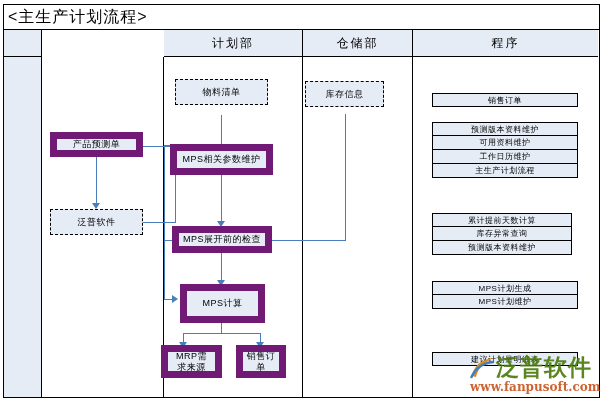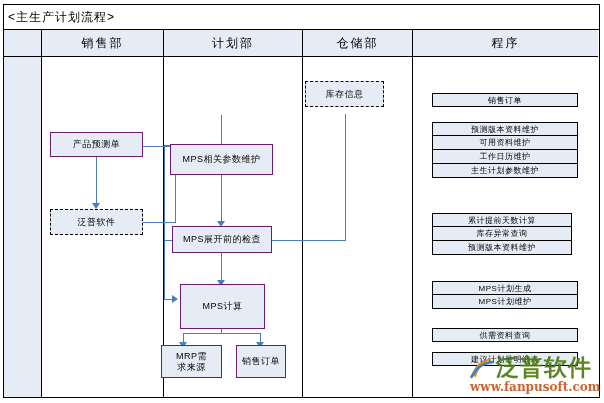--- a/index.html
+++ b/index.html
@@ -5,36 +5,36 @@
   html,body{margin:0;padding:0;background:#ffffff;}
   body{width:604px;height:403px;font-family:"Liberation Sans","DejaVu Sans",sans-serif;}
   #root{position:relative;width:604px;height:403px;overflow:hidden;background:#fff;}
 
   
   .outer-frame{position:absolute;left:3px;top:4px;width:597px;height:394px;border:1px solid #000;box-sizing:border-box;}
 
   
   .title-band{position:absolute;left:4px;top:5px;width:595px;height:24px;
     display:flex;align-items:center;padding-left:4px;box-sizing:border-box;
-    font-size:12px;color:#000;letter-spacing:1px;}
+    font-size:16px;color:#000;letter-spacing:1px;}
 
   
   .grid{position:absolute;left:4px;top:29px;width:595px;height:368px;box-sizing:border-box;
         border-top:1px solid #000;}
   .col-head{position:absolute;top:0;height:27px;box-sizing:border-box;
      background:#e6ecf6;border-right:1px solid #000;border-bottom:1px solid #000;
      display:flex;align-items:center;justify-content:center;font-size:12px;color:#000;letter-spacing:2px;}
   .col-body{position:absolute;top:27px;bottom:0;box-sizing:border-box;border-right:1px solid #000;}
   .gutter-head{position:absolute;left:0;top:0;width:38px;height:27px;background:#e6ecf6;
      border-right:1px solid #000;border-bottom:1px solid #000;box-sizing:border-box;}
   .gutter-body{position:absolute;left:0;top:27px;bottom:0;width:38px;background:#e6ecf6;
      border-right:1px solid #000;box-sizing:border-box;}
 
   
-  .box{position:absolute;box-sizing:border-box;background:#e6ecf6;border:1px solid #701a75;
+  .box{position:absolute;box-sizing:border-box;background:#e6ecf6;border:7px solid #701a75;
        display:flex;align-items:center;justify-content:center;text-align:center;
        font-size:9px;color:#000;line-height:11px;letter-spacing:.5px;z-index:4;}
   .box.dashed{border:1px dashed #000;}
 
   
   .btn-group{position:absolute;z-index:4;}
   .btn{box-sizing:border-box;background:#e6ecf6;border:1px solid #000;
        height:14px;display:flex;align-items:center;justify-content:center;
        font-size:8px;color:#000;letter-spacing:.5px;}
   .btn + .btn{border-top:none;}
@@ -63,21 +63,20 @@
 <div id="root">
 
   <div class="outer-frame"></div>
 
   <div class="title-band">&lt;主生产计划流程&gt;</div>
 
   <div class="grid">
     <div class="gutter-head"></div>
     <div class="gutter-body"></div>
 
-    <div class="col-head" style="left:38px;width:122px;">销售部</div>
     <div class="col-head" style="left:160px;width:139px;">计划部</div>
     <div class="col-head" style="left:409px;width:185px;border-right:none;">程序</div>
     <div class="col-head" style="left:299px;width:110px;">仓储部</div>
 
     <div class="col-body" style="left:38px;width:122px;"></div>
     <div class="col-body" style="left:160px;width:139px;"></div>
     <div class="col-body" style="left:299px;width:110px;"></div>
     <div class="col-body" style="left:409px;width:185px;border-right:none;"></div>
   </div>
 
@@ -114,59 +113,57 @@
   <div class="ln lnh" style="left:183px;top:333px;width:78px;"></div>
   <div class="ln lnv" style="left:183px;top:333px;height:13px;"></div>
   <div class="arw arw-d" style="left:179px;top:342px;"></div>
   <div class="ln lnv" style="left:260px;top:333px;height:13px;"></div>
   <div class="arw arw-d" style="left:256px;top:342px;"></div>
 
   <div class="box" style="left:50px;top:132px;width:93px;height:25px;">产品预测单</div>
 
   <div class="box dashed" style="left:50px;top:209px;width:93px;height:26px;">泛普软件</div>
 
+  <div class="box dashed" style="left:175px;top:79px;width:93px;height:26px;">物料清单</div>
 
   <div class="box" style="left:172px;top:226px;width:100px;height:27px;">MPS展开前的检查</div>
 
   <div class="box" style="left:170px;top:144px;width:103px;height:31px;">MPS相关参数维护</div>
 
-  <div class="box" style="left:180px;top:284px;width:85px;height:45px;">MPS计算</div>
+  <div class="box" style="left:180px;top:284px;width:85px;height:39px;">MPS计算</div>
 
   <div class="box" style="left:161px;top:345px;width:61px;height:33px;white-space:pre-line;">MRP需
 求来源</div>
 
   <div class="box" style="left:236px;top:345px;width:50px;height:33px;">销售订单</div>
 
   <div class="box dashed" style="left:305px;top:81px;width:79px;height:26px;">库存信息</div>
 
   <div class="btn-group" style="left:432px;top:93px;width:146px;">
     <div class="btn">销售订单</div>
   </div>
 
   <div class="btn-group" style="left:432px;top:122px;width:146px;">
     <div class="btn">预测版本资料维护</div>
     <div class="btn">可用资料维护</div>
     <div class="btn">工作日历维护</div>
-    <div class="btn">主生计划参数维护</div>
+    <div class="btn">主生产计划流程</div>
   </div>
 
   <div class="btn-group" style="left:432px;top:213px;width:140px;">
     <div class="btn">累计提前天数计算</div>
     <div class="btn">库存异常查询</div>
     <div class="btn">预测版本资料维护</div>
   </div>
 
   <div class="btn-group" style="left:432px;top:281px;width:146px;">
     <div class="btn">MPS计划生成</div>
     <div class="btn">MPS计划维护</div>
   </div>
 
-  <div class="btn-group" style="left:432px;top:328px;width:146px;">
-    <div class="btn">供需资料查询</div>
-  </div>
 
   <div class="btn-group" style="left:432px;top:352px;width:146px;">
     <div class="btn">建议计划量明细表</div>
   </div>
 
   <div class="wm">
     <svg class="wm-logo" viewBox="0 0 26 24">
       <path d="M2 20 C4 9, 12 3, 24 2 C14 6, 8 12, 6 21 Z" fill="#e08a18"></path>
       <path d="M1 22 C5 13, 13 7, 23 6" stroke="#3f7fbf" stroke-width="2.4" fill="none"></path>
     </svg>

